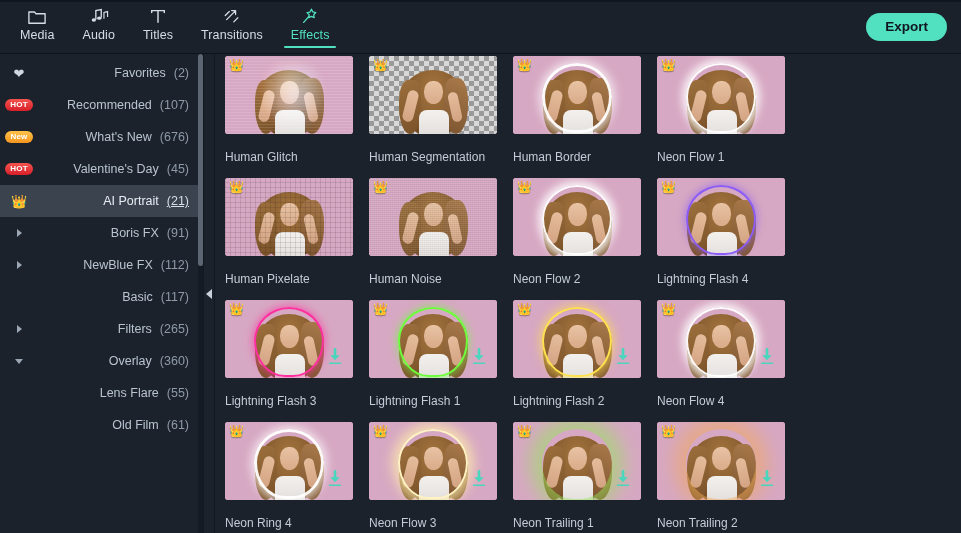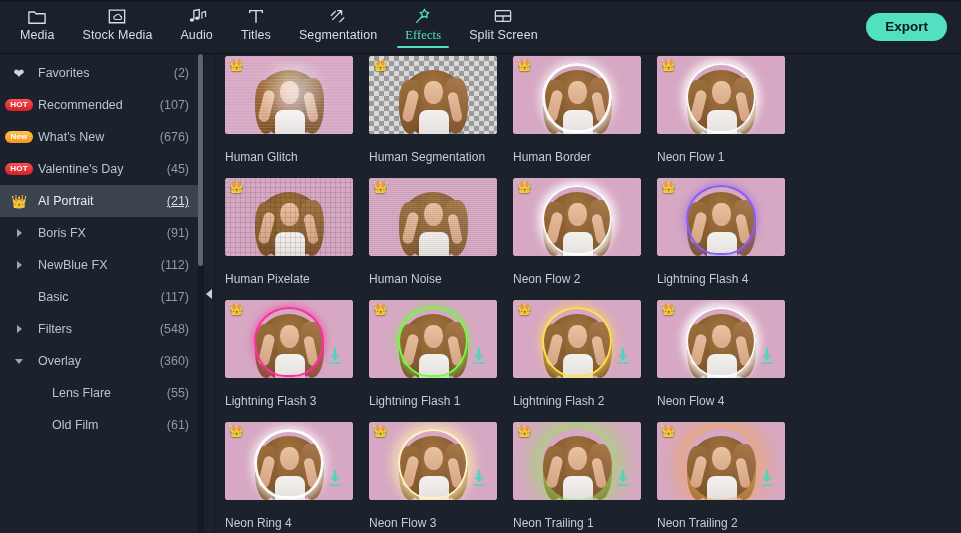--- a/index.html
+++ b/index.html
@@ -27,21 +27,21 @@
   .tab {
     position: relative;
     display: flex; flex-direction: column; align-items: center; justify-content: flex-start;
     padding: 5px 14px 0 14px;
     height: 54px;
     cursor: pointer;
     color: #d5dde6;
   }
   .tab .ticon { height: 22px; display:flex; align-items:center; justify-content:center; margin-bottom: 1px; }
   .tab .tlabel { font-size: 12.5px; line-height: 15px; letter-spacing: .1px; }
-  .tab.active { color: #51e0c0; font-family: Liberation Serif, serif; }
+  .tab.active { color: #51e0c0; }
   .tab.active .underline {
     position: absolute; bottom: 6px; left: 50%; transform: translateX(-50%);
     width: 52px; height: 2.5px; background: #51e0c0; border-radius: 2px;
   }
   .export-btn {
     position: absolute; right: 14px; top: 13px;
     background: #51e0c0; color: #10161d;
     font-size: 13.5px; font-weight: bold;
     border: none; border-radius: 14px;
     padding: 0 19px; height: 28px; line-height: 28px;
@@ -66,21 +66,21 @@
     font-size: 12.5px;
     color: #b9c4d0;
     cursor: pointer;
     position: relative;
   }
   .side-item.selected { background: #3b434f; color: #e7edf3; }
   .side-item .lead {
     width: 38px; min-width: 38px; display: flex; align-items: center; justify-content: center;
   }
   .side-item .sub-indent { width: 52px; min-width: 52px; }
-  .side-item .nm { flex: 1; white-space: nowrap; overflow: hidden; text-overflow: ellipsis; }
+  .side-item .nm { flex: 1; white-space: nowrap; overflow: hidden; text-overflow: ellipsis; text-align: right; }
   .side-item .cnt { color: #8e9aa8; font-size: 12.5px; margin-left: 8px; }
   .side-item.selected .cnt { color: #d6dee7; text-decoration: underline; }
 
   .badge {
     font-size: 8px; font-weight: bold; color: #fff;
     border-radius: 7px; padding: 1px 5px 2px 5px; line-height: 9px;
     letter-spacing: .2px;
   }
   .badge.hot { background: linear-gradient(180deg,#f4534d,#d81f2a); }
   .badge.new { background: linear-gradient(180deg,#ffc24a,#f59620); }
@@ -233,29 +233,20 @@
 
   <div class="toolbar">
     <div class="tabs" id="tabs">
         <div class="tab">
           <span class="ticon">
             <svg width="20" height="18" viewBox="0 0 22 20">
               <path d="M2 5.5h6.2l1.6 2H20v10.5H2z" fill="none" stroke="currentColor" stroke-width="1.5" stroke-linejoin="round"></path>
             </svg>
           </span>
           <span class="tlabel">Media</span>
-        </div>
-        <div class="tab">
-          <span class="ticon">
-            <svg width="20" height="18" viewBox="0 0 22 20">
-              <path d="M2.5 3.5h17v14h-17z" fill="none" stroke="currentColor" stroke-width="1.5" rx="2"></path>
-              <path d="M7.5 11.8a2.2 2.2 0 012.2-2.2 2.7 2.7 0 015.1.6 1.9 1.9 0 01-.3 3.7H9.7a2.2 2.2 0 01-2.2-2.1z" fill="none" stroke="currentColor" stroke-width="1.3"></path>
-            </svg>
-          </span>
-          <span class="tlabel">Stock Media</span>
         </div>
         <div class="tab">
           <span class="ticon">
             <svg width="22" height="18" viewBox="0 0 24 20">
               <path d="M8.5 14V4l6-1.2V12" fill="none" stroke="currentColor" stroke-width="1.5"></path>
               <ellipse cx="6.3" cy="14.4" rx="2.4" ry="1.9" fill="currentColor"></ellipse>
               <ellipse cx="12.3" cy="12.4" rx="2.4" ry="1.9" fill="currentColor"></ellipse>
               <path d="M17.5 13V6l4-.9V11" fill="none" stroke="currentColor" stroke-width="1.3"></path>
             </svg>
           </span>
@@ -271,41 +262,32 @@
           <span class="tlabel">Titles</span>
         </div>
         <div class="tab">
           <span class="ticon">
             <svg width="20" height="18" viewBox="0 0 22 20">
               <path d="M5 14L15 4M15 4h-4.4M15 4v4.4" fill="none" stroke="currentColor" stroke-width="1.4" stroke-linecap="round" stroke-linejoin="round"></path>
               <path d="M3.5 9.5L8 5" fill="none" stroke="currentColor" stroke-width="1.4" stroke-linecap="round"></path>
               <path d="M13 16.5L17.5 12" fill="none" stroke="currentColor" stroke-width="1.4" stroke-linecap="round"></path>
             </svg>
           </span>
-          <span class="tlabel">Segmentation</span>
+          <span class="tlabel">Transitions</span>
         </div>
         <div class="tab active">
           <span class="ticon">
             <svg width="20" height="19" viewBox="0 0 22 21">
               <path d="M12.6 2.4l1.5 3.1 3.3.6-2.3 2.4.5 3.3-3-1.5-3 1.6.5-3.4L7.7 6.2l3.3-.6z" fill="none" stroke="currentColor" stroke-width="1.4" stroke-linejoin="round"></path>
               <path d="M9.6 10.6L4 17" fill="none" stroke="currentColor" stroke-width="1.5" stroke-linecap="round"></path>
             </svg>
           </span>
           <span class="tlabel">Effects</span>
           <span class="underline"></span>
         </div>
-        <div class="tab">
-          <span class="ticon">
-            <svg width="20" height="18" viewBox="0 0 22 20">
-              <rect x="2.5" y="4" width="17" height="12" rx="1.6" fill="none" stroke="currentColor" stroke-width="1.4"></rect>
-              <path d="M2.5 10h17M11 10v6" fill="none" stroke="currentColor" stroke-width="1.4"></path>
-            </svg>
-          </span>
-          <span class="tlabel">Split Screen</span>
-        </div>
       </div>
     <button class="export-btn">Export</button>
   </div>
 
   <div class="body">
 
     <div class="sidebar">
       <div id="side-list">
           <div class="side-item">
             <span class="lead">
@@ -359,21 +341,21 @@
           <div class="side-item">
             <span class="lead"></span>
             <span class="nm">Basic</span>
             <span class="cnt">(117)</span>
           </div>
           <div class="side-item">
             <span class="lead">
               <span class="caret"></span>
             </span>
             <span class="nm">Filters</span>
-            <span class="cnt">(548)</span>
+            <span class="cnt">(265)</span>
           </div>
           <div class="side-item">
             <span class="lead">
               <span class="caret down"></span>
             </span>
             <span class="nm">Overlay</span>
             <span class="cnt">(360)</span>
           </div>
           <div class="side-item">
             <span class="sub-indent"></span>

